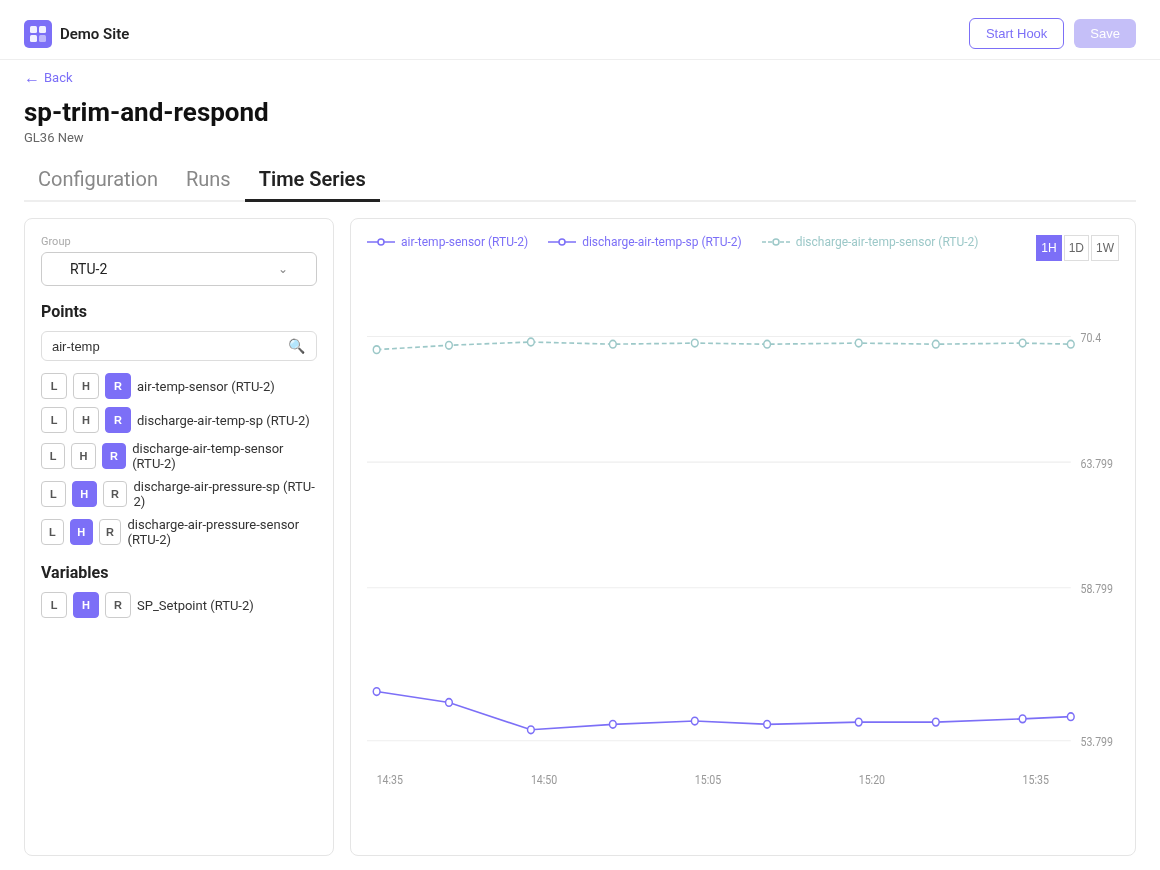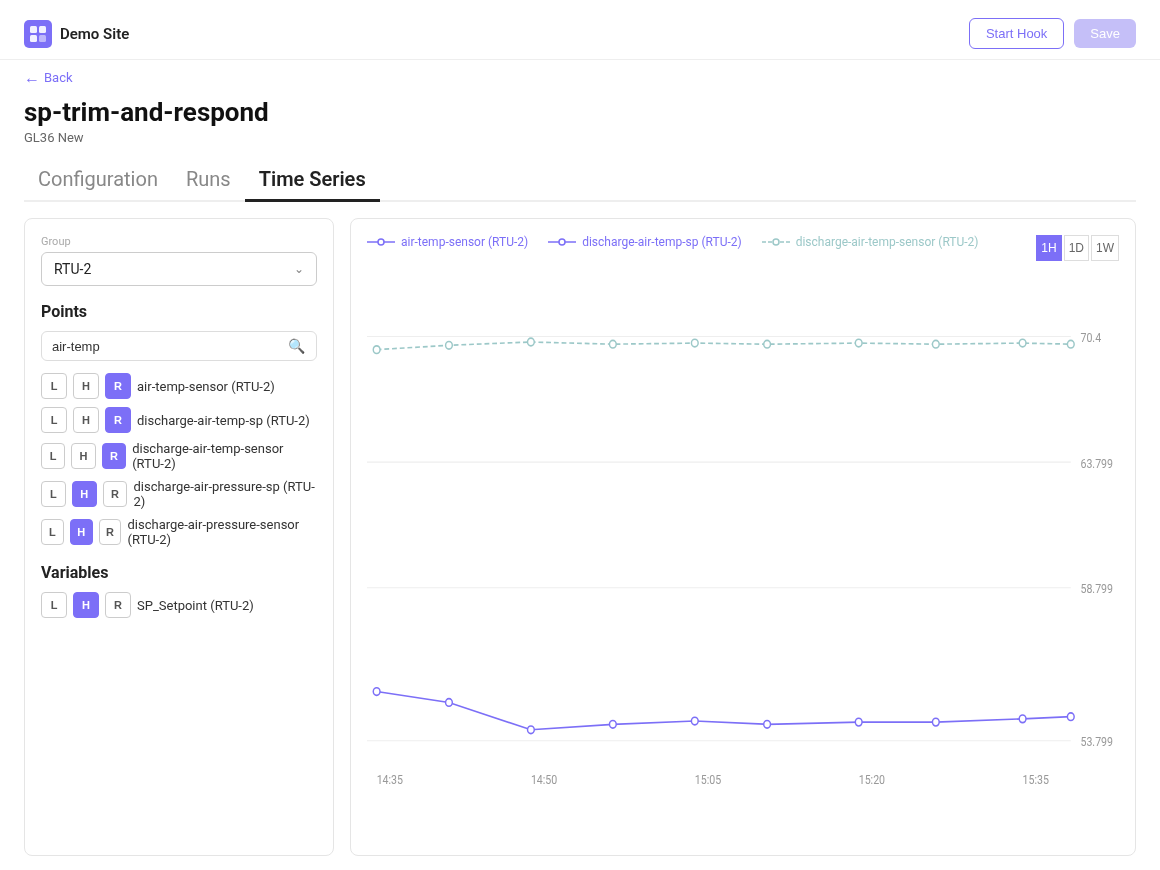--- a/index.html
+++ b/index.html
@@ -21,21 +21,21 @@
     .page-subtitle { font-size: 13px; color: #666; margin-bottom: 14px; }
 
     .tabs { display: flex; gap: 0; border-bottom: 2px solid #eee; margin: 0 24px; }
     .tab { padding: 8px 14px; font-size: 20px; cursor: pointer; color: #888; border-bottom: 3px solid transparent; margin-bottom: -2px; }
     .tab.active { color: #222; font-weight: 600; border-bottom: 3px solid #222; }
 
     .content { display: flex; gap: 0; padding: 16px 24px; height: calc(870px - 200px); }
 
     .sidebar { width: 310px; min-width: 310px; background: #fff; border: 1px solid #e5e5e5; border-radius: 8px; padding: 16px; margin-right: 16px; overflow-y: auto; }
     .group-label { font-size: 11px; color: #aaa; margin-bottom: 4px; }
-    .select-wrapper { position: relative; margin-bottom: 16px; border: 1px solid #ccc; border-radius: 6px; padding: 8px 12px; display: flex; align-items: center; justify-content: space-between; cursor: pointer; }
+    .select-wrapper { position: relative; margin-bottom: 16px; border: 1px solid #ccc; border-radius: 6px; padding: 8px 28px; display: flex; align-items: center; justify-content: space-between; cursor: pointer; }
     .select-value { font-size: 14px; color: #222; }
     .select-arrow { color: #888; font-size: 12px; }
 
     .section-title { font-size: 16px; font-weight: 700; margin-bottom: 10px; }
     .search-box { display: flex; align-items: flex-end; border: 1px solid #ddd; border-radius: 6px; padding: 6px 10px; margin-bottom: 12px; }
     .search-input { border: none; outline: none; font-size: 13px; color: #333; flex: 1; background: transparent; }
     .search-icon-btn { color: #aaa; cursor: pointer; }
 
     .point-row { display: flex; align-items: center; gap: 6px; margin-bottom: 8px; }
     .point-btn { width: 26px; height: 26px; border-radius: 4px; border: 1px solid #ccc; background: #fff; color: #555; font-size: 11px; font-weight: 700; cursor: pointer; display: flex; align-items: center; justify-content: center; }

